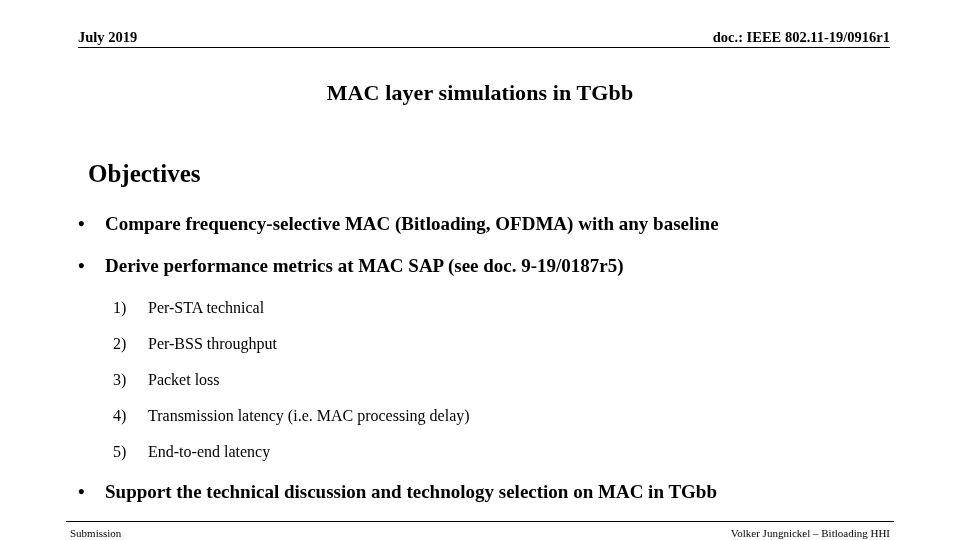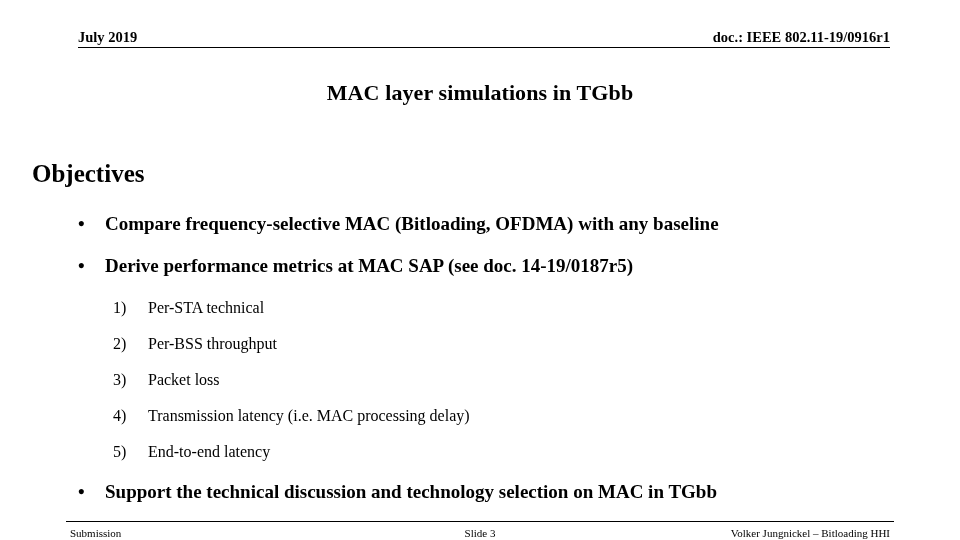--- a/index.html
+++ b/index.html
@@ -70,21 +70,21 @@
   }
 
   
   .body {
     position: absolute;
     left: 0;
     top: 158px;
     width: 960px;
   }
   .section-heading {
-    margin: 0 0 0 32px;
+    margin: 0 0 0 88px;
     font-size: 25px;
     font-weight: bold;
     line-height: 32px;
   }
 
   .bullet {
     position: relative;
     margin: 0 0 0 78px;
     padding-left: 27px;
     font-size: 19px;
@@ -178,21 +178,21 @@
 
     <div class="section-heading">Objectives</div>
 
     <div class="bullet bullet-1">
       <span class="dot">•</span>
       <span>Compare frequency-selective MAC (Bitloading, OFDMA) with any baseline</span>
     </div>
 
     <div class="bullet bullet-2">
       <span class="dot">•</span>
-      <span>Derive performance metrics at MAC SAP (see doc. 14-19/0187r5)</span>
+      <span>Derive performance metrics at MAC SAP (see doc. 9-19/0187r5)</span>
     </div>
 
     <ol class="numlist">
       <li class="numitem numitem-first">
         <span class="num">1)</span>
         <span>Per-STA technical</span>
       </li>
       <li class="numitem numitem-rest">
         <span class="num">2)</span>
         <span>Per-BSS throughput</span>
@@ -214,17 +214,16 @@
     <div class="bullet bullet-3">
       <span class="dot">•</span>
       <span>Support the technical discussion and technology selection on MAC in TGbb</span>
     </div>
 
   </div>
 
   <div class="footer">
     <div class="footer-rule"></div>
     <div class="footer-left">Submission</div>
-    <div class="footer-center">Slide 3</div>
     <div class="footer-right">Volker Jungnickel – Bitloading HHI</div>
   </div>
 
 </div>
 
 </body></html>

